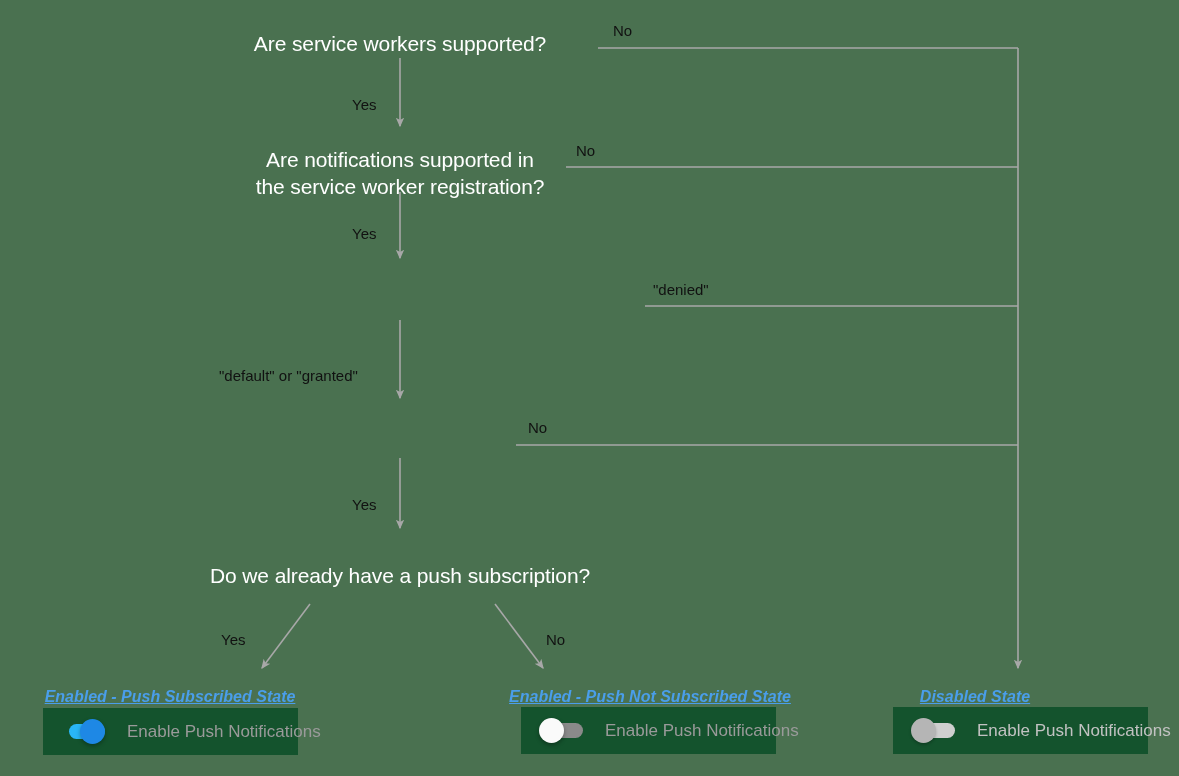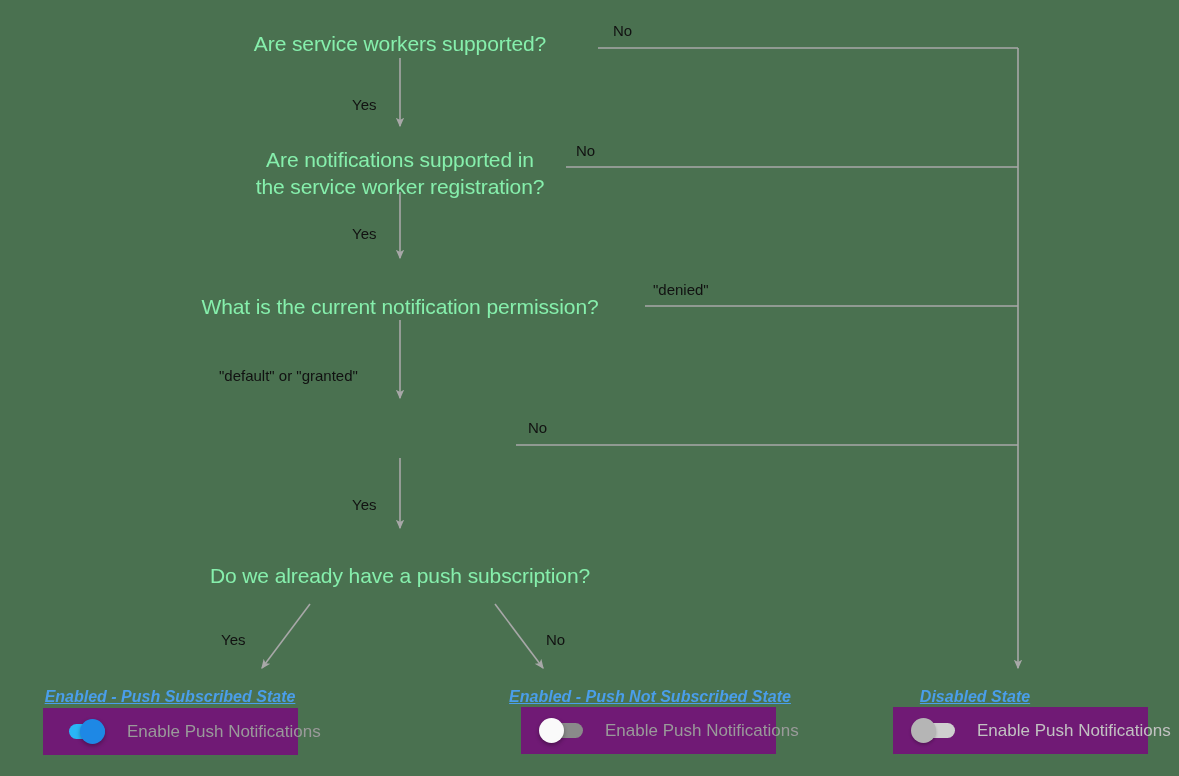--- a/index.html
+++ b/index.html
@@ -22,21 +22,21 @@
   }
   .svg-layer {
     position: absolute;
     left: 0; top: 0;
     width: 1179px;
     height: 776px;
     pointer-events: none;
   }
   .node-text {
     position: absolute;
-    color: #86efac;
+    color: #ffffff;
     font-size: 21px;
     font-weight: 400;
     line-height: 27px;
     letter-spacing: -0.1px;
     white-space: pre;
     text-align: center;
   }
   .edge-label {
     position: absolute;
     color: #111111;
@@ -49,21 +49,21 @@
     color: #4a9eea;
     font-size: 16px;
     font-style: italic;
     font-weight: 700;
     white-space: pre;
     text-align: center;
     text-decoration: underline;
   }
   .toggle-card {
     position: absolute;
-    background: #701a75;
+    background: #14532d;
     display: flex;
     align-items: center;
     box-sizing: border-box;
   }
   .switch {
     position: relative;
     width: 46px;
     height: 26px;
     flex: none;
     margin-left: 18px;
@@ -147,21 +147,20 @@
 
       <line x1="495" y1="604" x2="543" y2="668" marker-end="url(#arrowhead)"></line>
     </g>
   </svg>
 
   <div class="node-text" style="left:220px; top:30px; width:360px;">Are service workers supported?</div>
 
   <div class="node-text" style="left:200px; top:146px; width:400px;">Are notifications supported in</div>
   <div class="node-text" style="left:200px; top:173px; width:400px;">the service worker registration?</div>
 
-  <div class="node-text" style="left:150px; top:293px; width:500px;">What is the current notification permission?</div>
 
 
   <div class="node-text" style="left:165px; top:562px; width:470px;">Do we already have a push subscription?</div>
 
   <div class="edge-label" style="left:613px; top:22px;">No</div>
   <div class="edge-label" style="left:352px; top:96px;">Yes</div>
 
   <div class="edge-label" style="left:576px; top:142px;">No</div>
   <div class="edge-label" style="left:352px; top:225px;">Yes</div>
 

